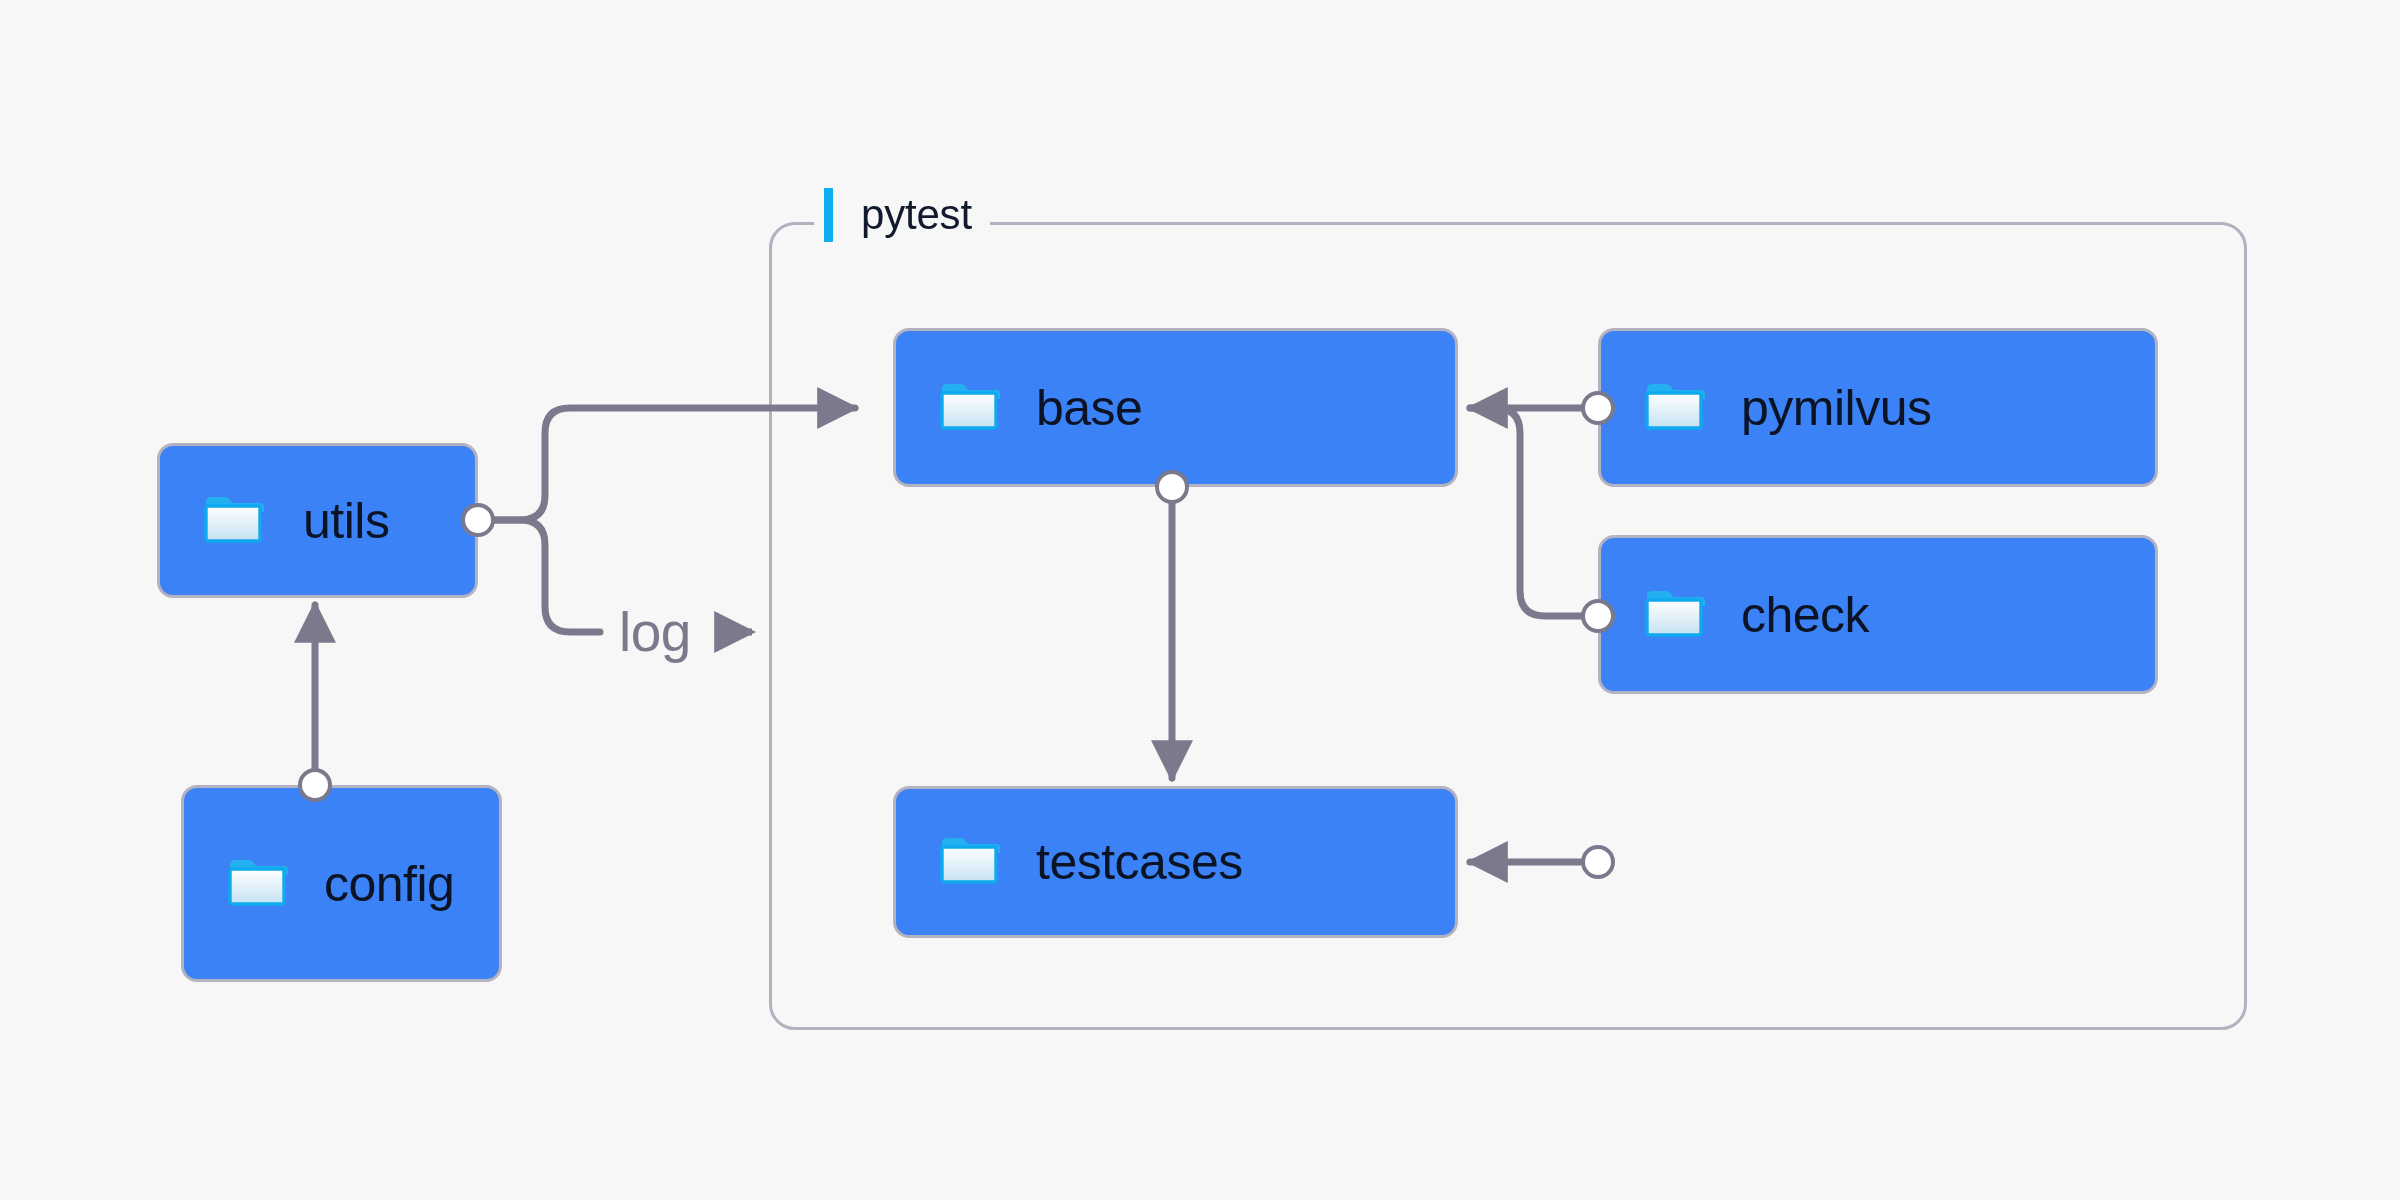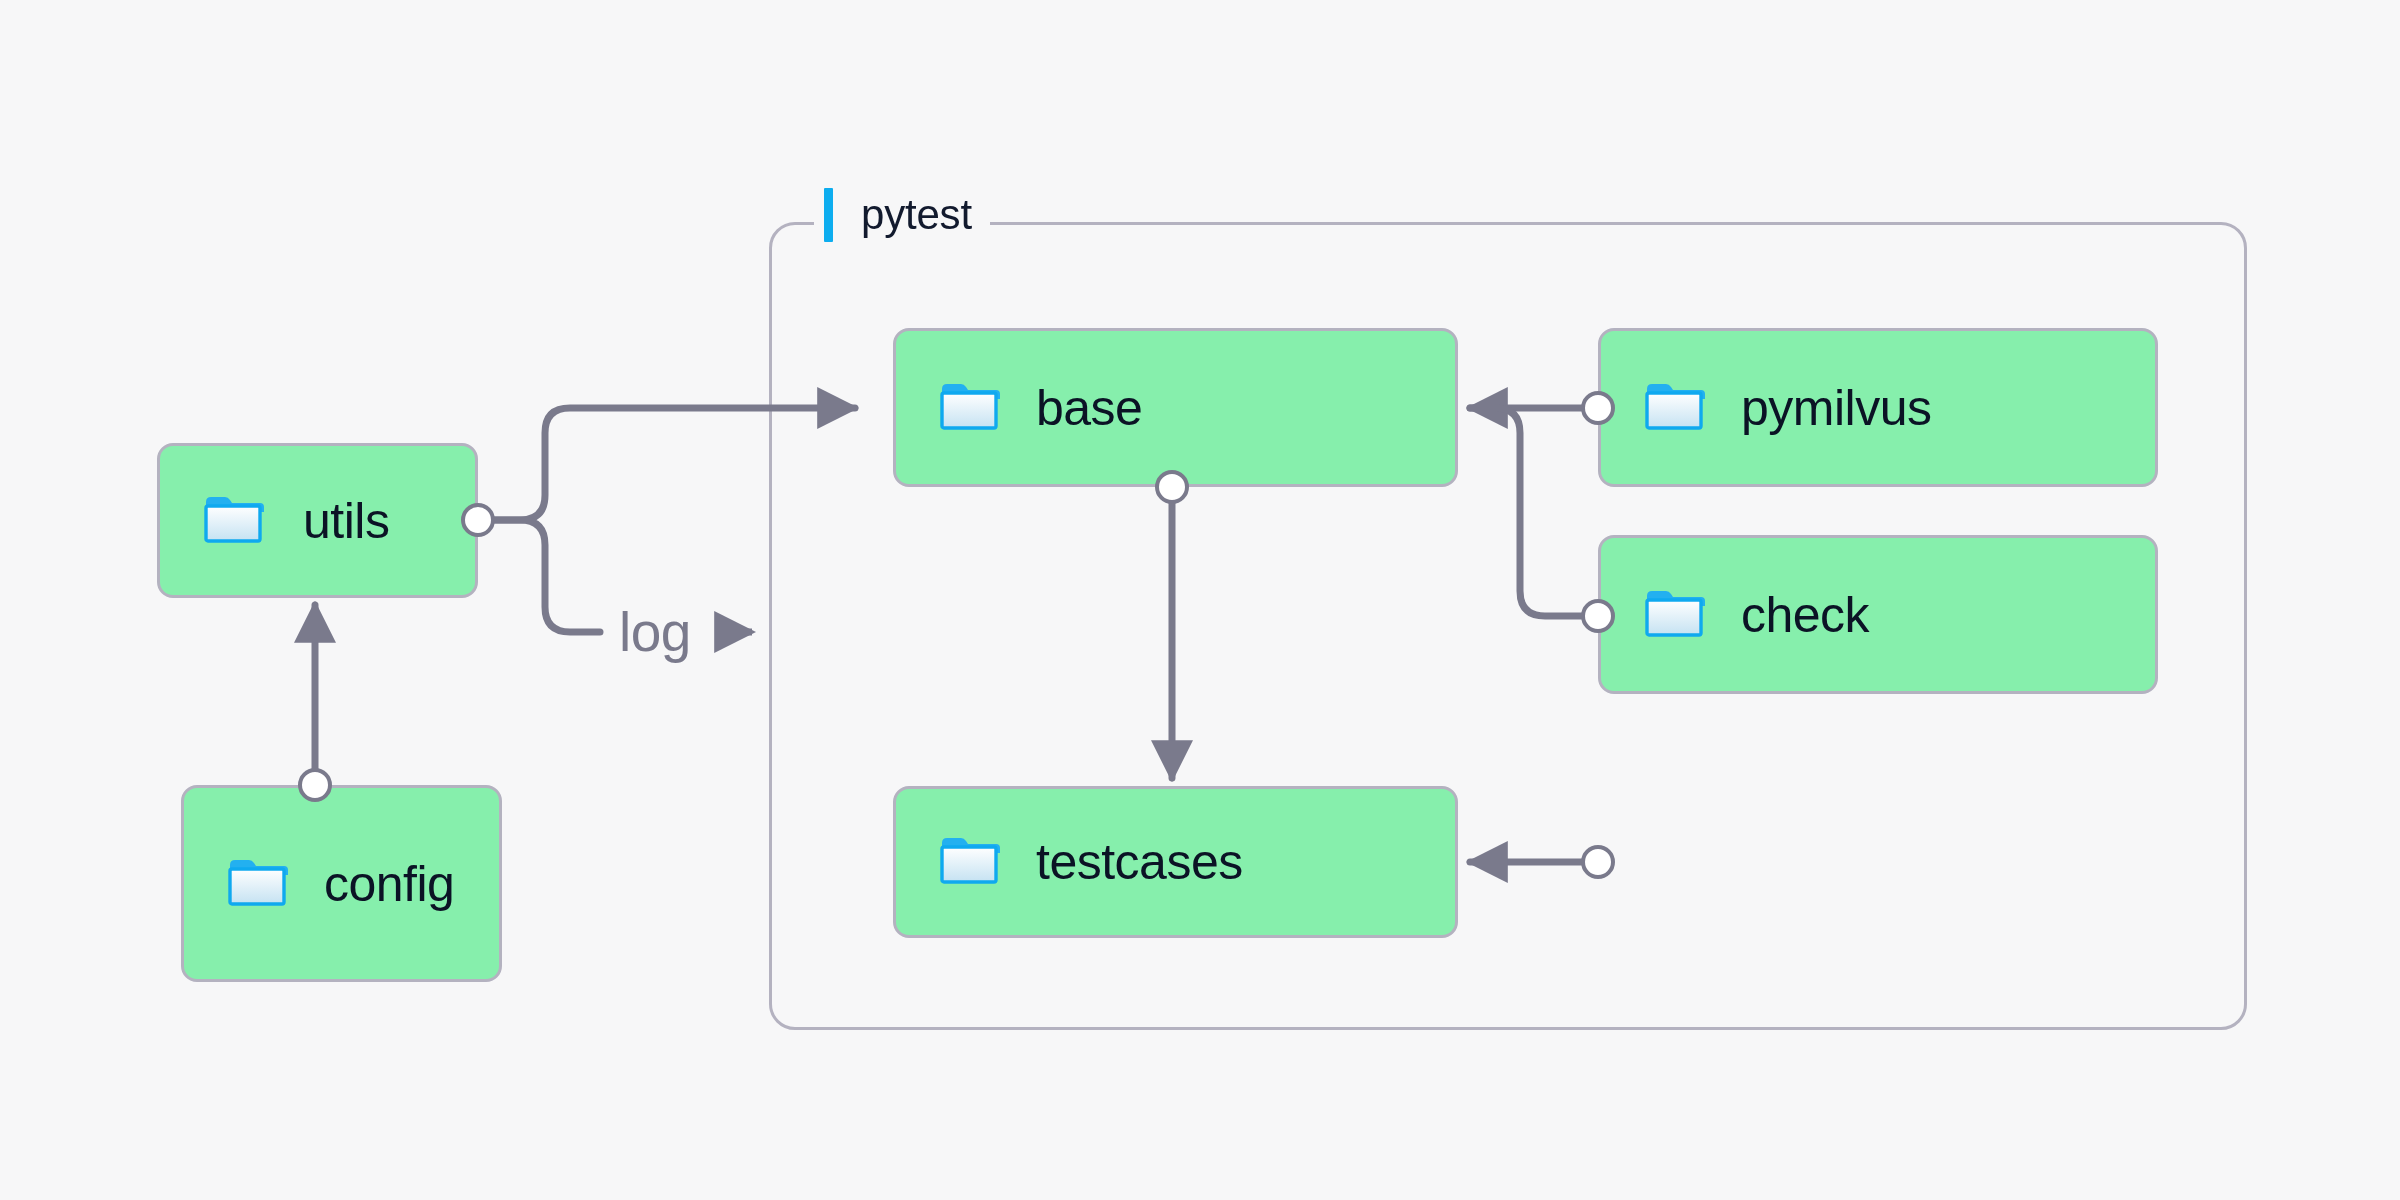--- a/index.html
+++ b/index.html
@@ -35,21 +35,21 @@
   }
   .group-title{
     font-size:42px;
     color:#121A2E;
     letter-spacing:-.2px;
   }
 
   
   .node{
     position:absolute;
-    background:#86efac;
+    background:#3b82f6;
     border:3px solid #B4B2C0;
     border-radius:16px;
     box-sizing:border-box;
     display:flex;align-items:center;
     padding-left:42px;
     gap:36px;
   }
   .node-label{
     font-size:50px;
     color:#0B1325;

